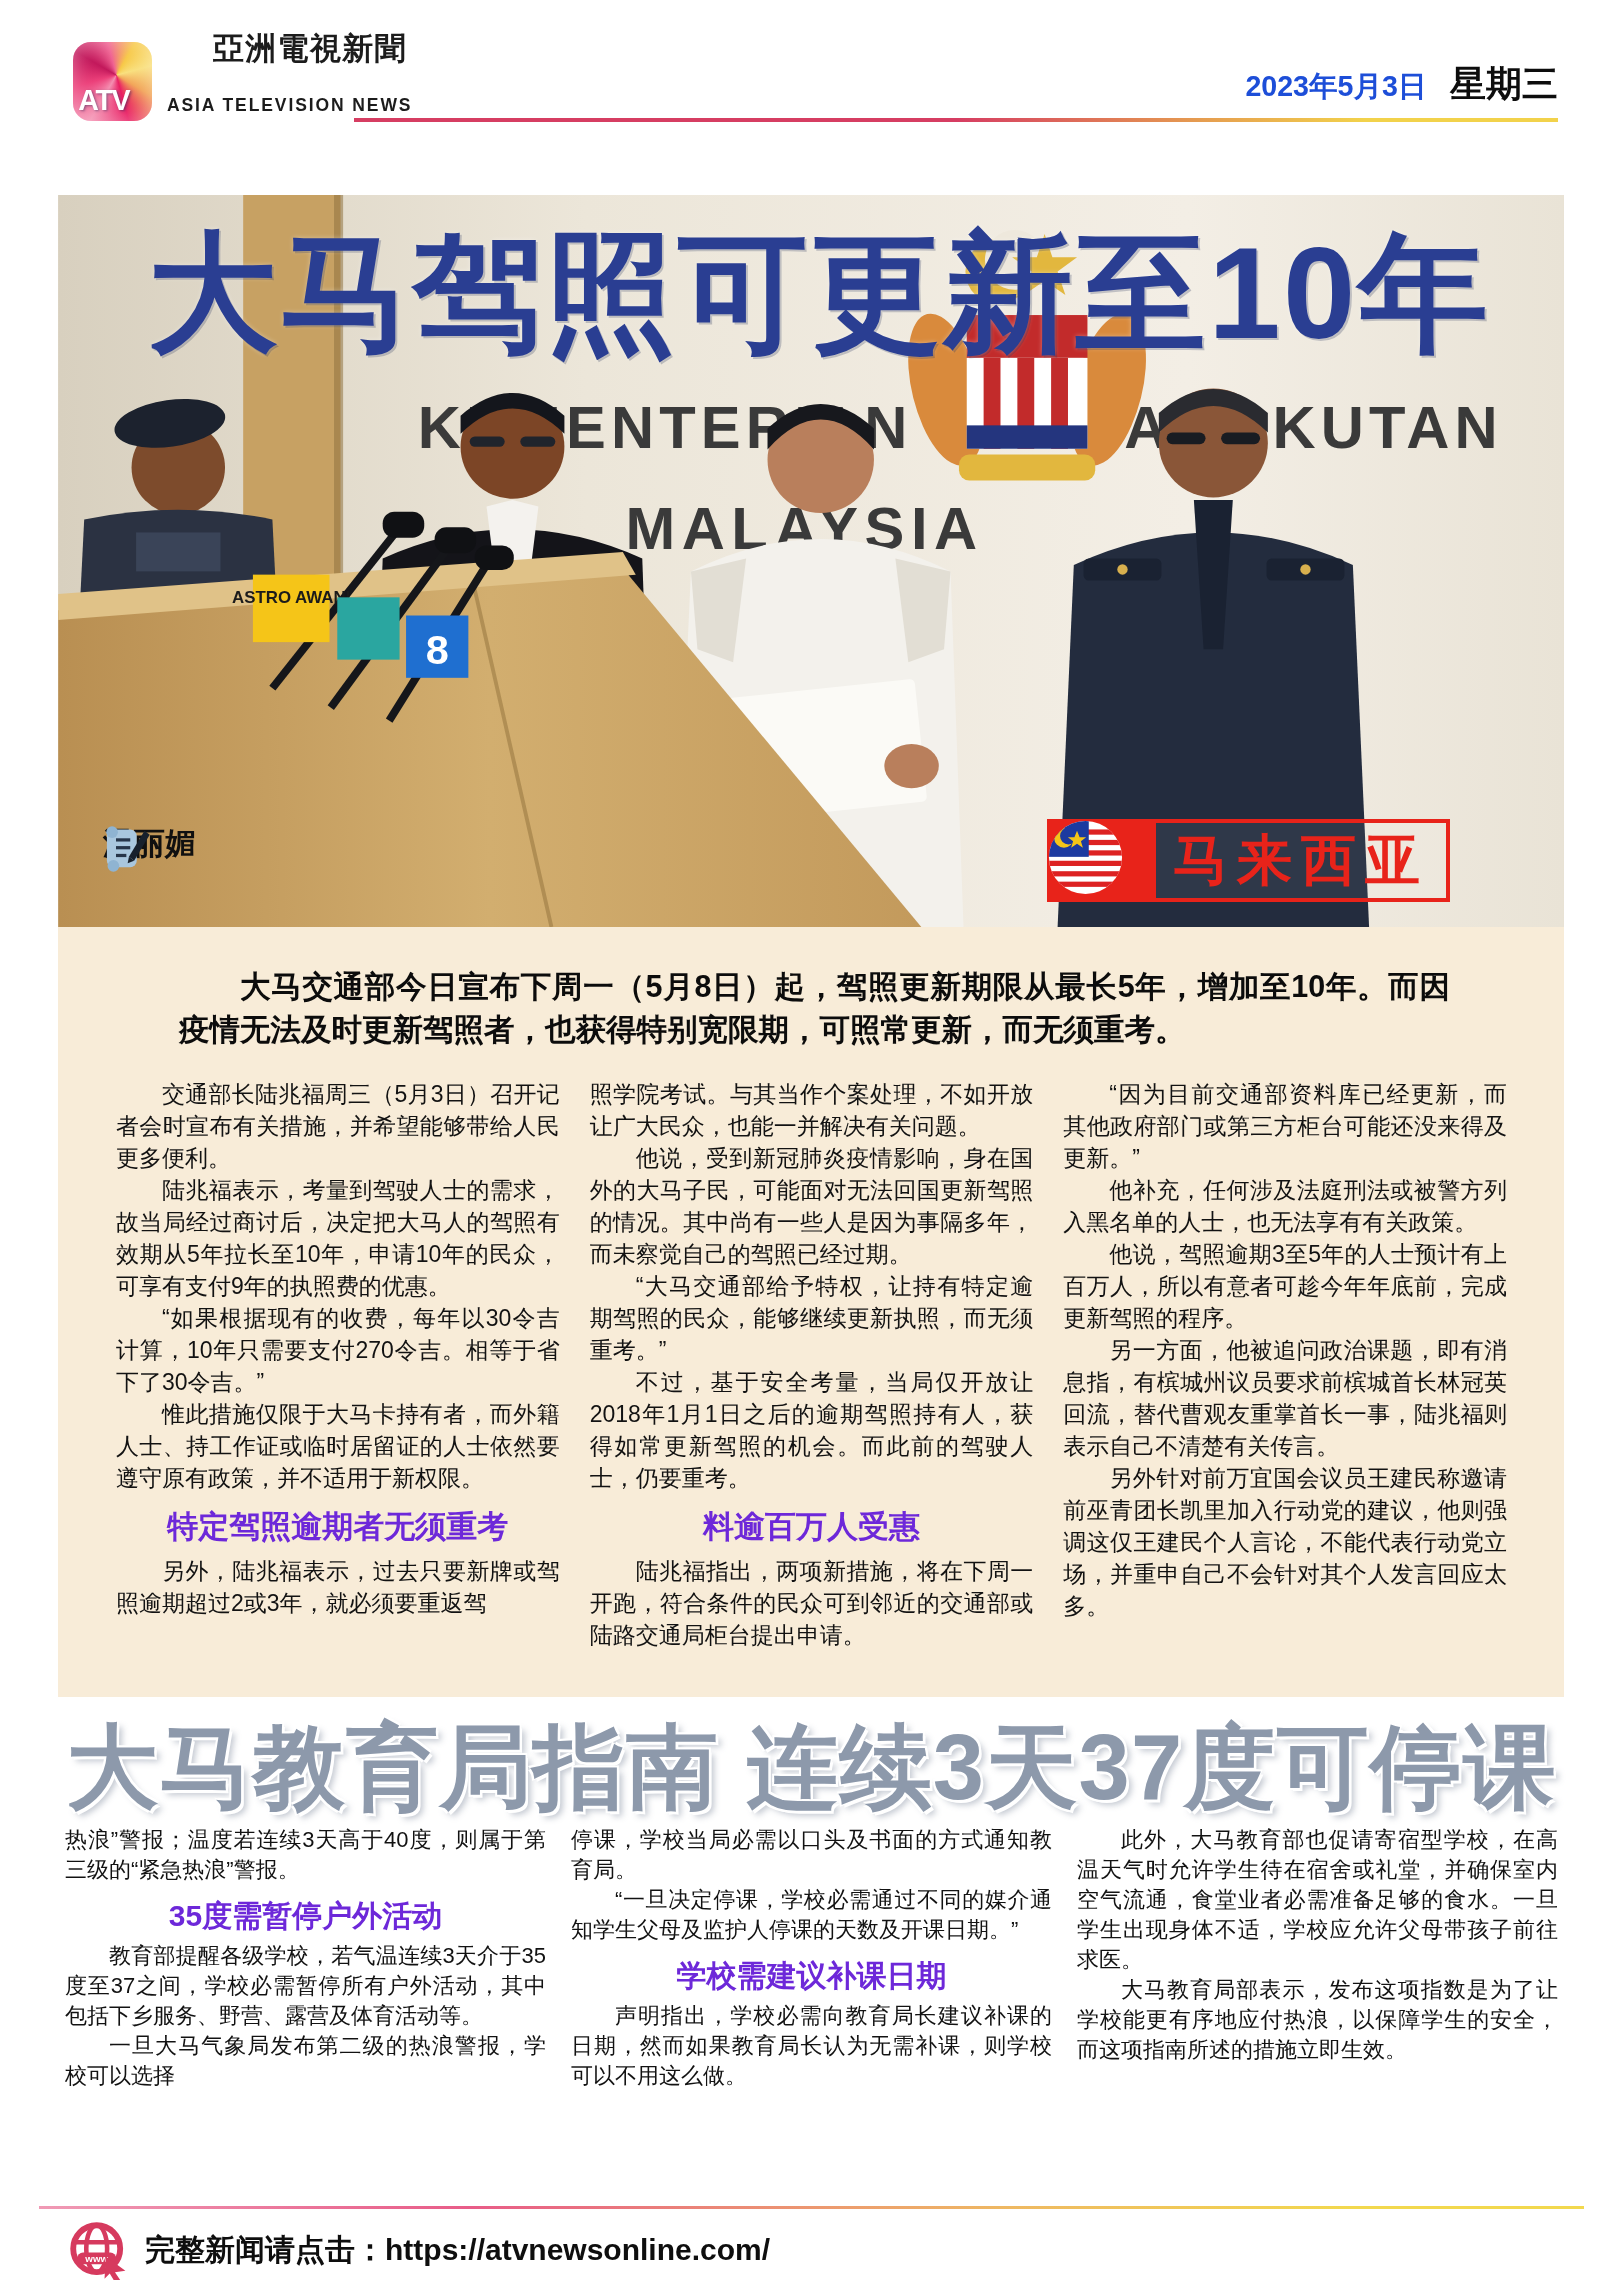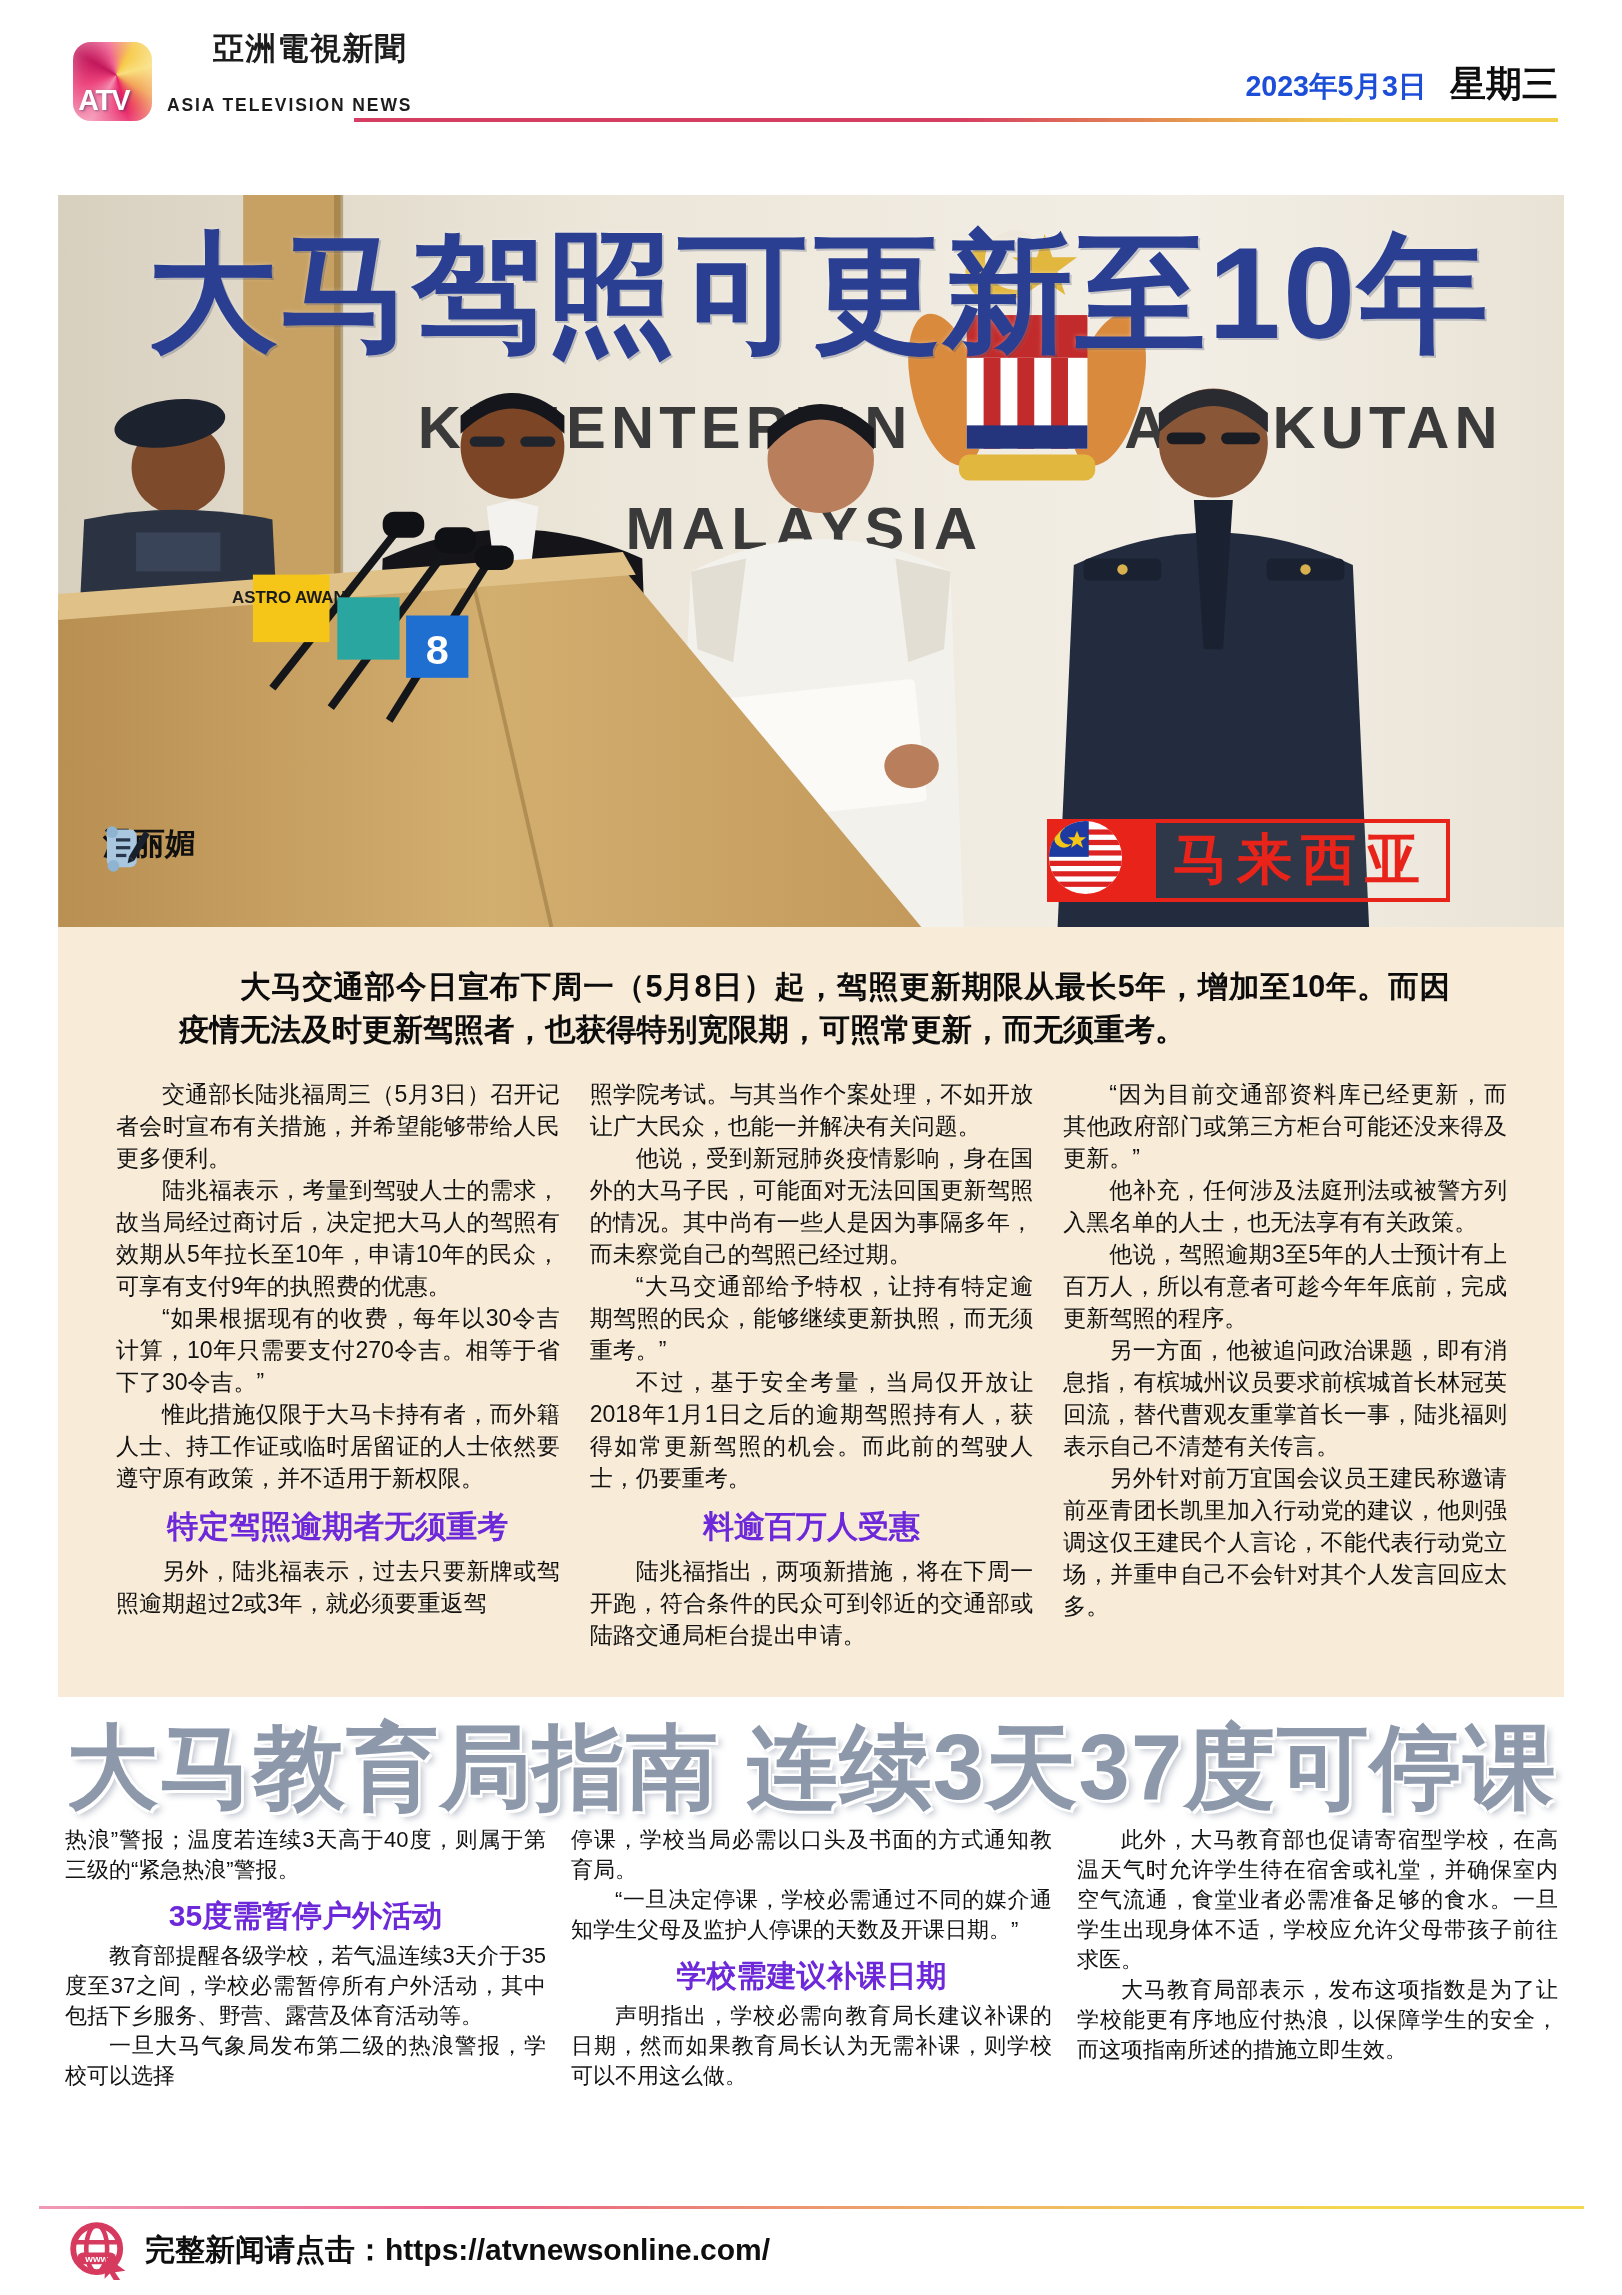--- a/index.html
+++ b/index.html
@@ -23,22 +23,22 @@
   
   .photo{position:absolute;left:58px;top:195px;width:1506px;height:732px;overflow:hidden;background:#e7e0d2;}
   .photo svg{position:absolute;left:0;top:0;}
   .photo-headline{position:absolute;left:8px;top:11.7px;width:100%;text-align:center;
     font-size:130px;font-weight:900;color:#2a3e92;letter-spacing:2.6px;white-space:nowrap;
     text-shadow:0 0 5.2px rgba(255,255,255,.35), 1.9px 1.9px 0 rgba(20,30,70,.25);}
   .byline{position:absolute;left:45px;bottom:62px;display:flex;align-items:center;gap:11.7px;}
   .byline .name{font-size:31px;font-weight:700;color:#101010;}
   .badge{position:absolute;right:114px;bottom:25px;display:flex;align-items:stretch;height:83px;}
   .badge .flagbox{width:109px;background:#e8231a;display:flex;align-items:center;justify-content:center;}
-  .badge .textbox{display:flex;align-items:flex-start;border:4.5px solid #e8231a;border-left:none;
-    padding:0 17px;background:rgba(255,255,255,.06);}
+  .badge .textbox{display:flex;align-items:center;border:4.5px solid #e8231a;border-left:none;
+    padding:10px 17px;background:rgba(255,255,255,.06);}
   .badge .textbox span{font-size:55px;font-weight:900;color:#e8231a;letter-spacing:9px;}
 
   
   .cream{position:absolute;left:58px;top:927px;width:1506px;height:770px;background:#f8ecd8;}
   .lead{margin:7px;padding:31px 107px 0 114px;font-size:30.5px;line-height:43px;font-weight:800;
     color:#0c0c0c;text-indent:2em;text-align:justify;}
   .a1cols{display:flex;gap:30px;padding:19.5px 57px 0 58px;}
   .a1cols .col{flex:1;min-width:0;}
   .bp{margin:0;font-size:23px;line-height:32px;font-weight:500;color:#121212;
     text-indent:2em;text-align:justify;}

